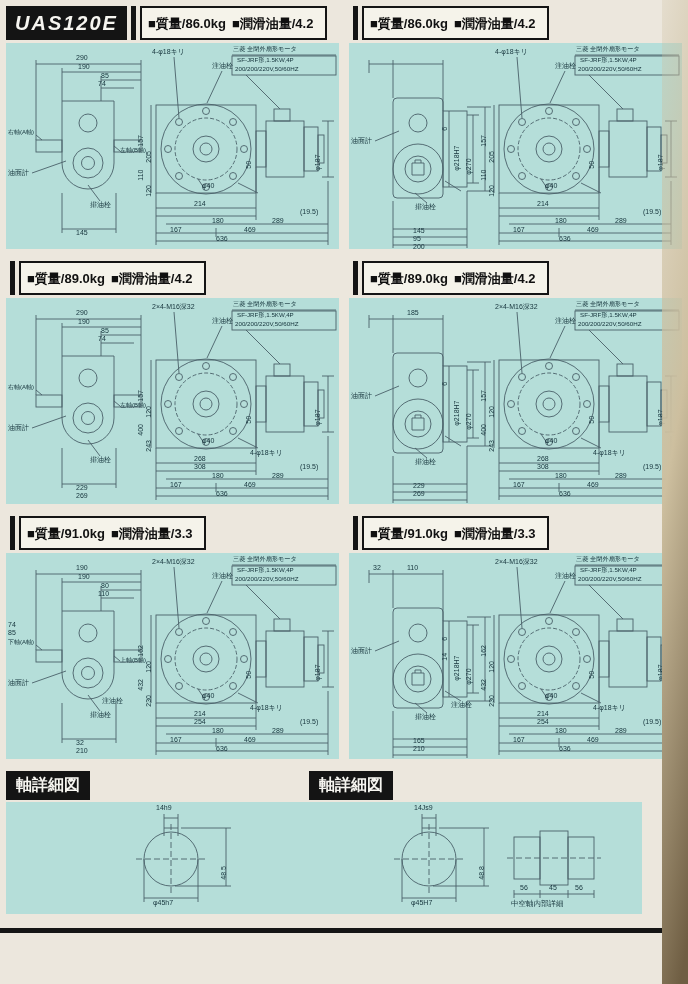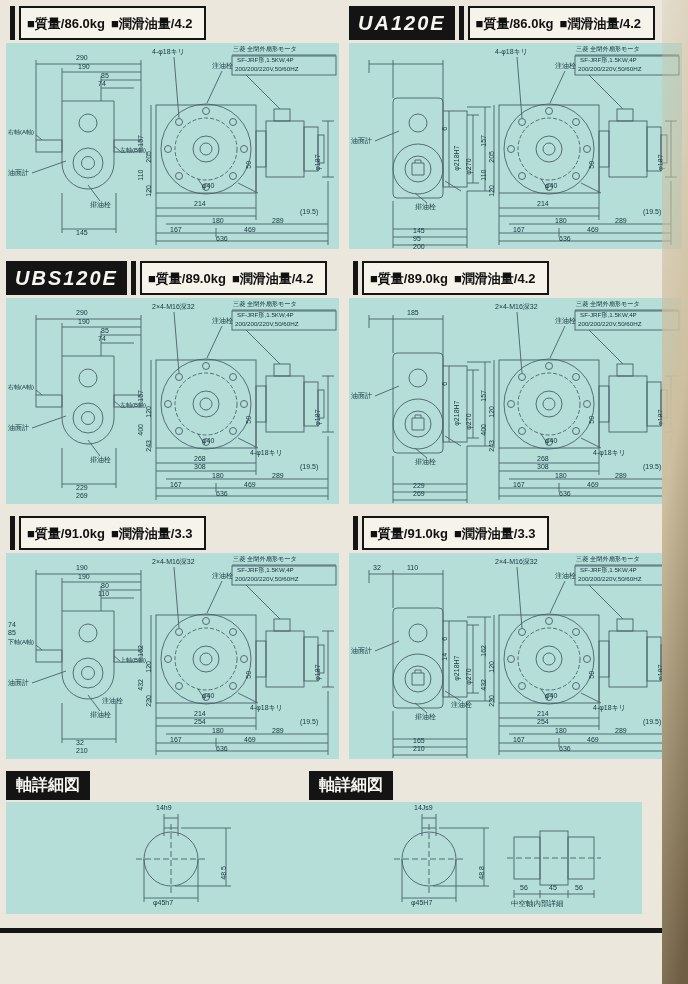--- a/index.html
+++ b/index.html
@@ -150,20 +150,21 @@
         <line x1="93" y1="96" x2="147" y2="96"></line>
     </g>
   </symbol>
 </svg>
 
 <div class="content">
 
   <div class="row">
     <div class="panel">
       <div class="panel-header">
+        <div class="model">UAS120E</div>
         <div class="sep"></div>
         <div class="spec"><span>■質量/86.0kg</span><span>■潤滑油量/4.2</span></div>
       </div>
       <div class="draw">
         <svg class="art" viewBox="0 0 333 206">
             <use href="#art-solid"></use>
           </svg>
         <span class="dl" style="left:70px;top:11px">290</span>
         <span class="dl" style="left:72px;top:20px">190</span>
         <span class="dl" style="left:95px;top:29px">85</span>
@@ -195,21 +196,20 @@
         <span class="dl" style="left:206px;top:174px">180</span>
         <span class="dl" style="left:266px;top:174px">289</span>
         <span class="dl" style="left:164px;top:183px">167</span>
         <span class="dl" style="left:238px;top:183px">469</span>
         <span class="dl" style="left:210px;top:192px">636</span>
         <span class="dl" style="left:294px;top:165px">(19.5)</span>
       </div>
     </div>
     <div class="panel">
       <div class="panel-header">
-        <div class="model">UA120E</div>
         <div class="sep"></div>
         <div class="spec"><span>■質量/86.0kg</span><span>■潤滑油量/4.2</span></div>
       </div>
       <div class="draw">
         <svg class="art" viewBox="0 0 333 206">
             <use href="#art-hollow"></use>
           </svg>
         <span class="dl" style="left:58px;top:11px"></span>
         <span class="dl" style="left:24px;top:11px"></span>
         <span class="dl" style="left:2px;top:94px">油面計</span>
@@ -243,21 +243,20 @@
         <span class="dl" style="left:238px;top:183px">469</span>
         <span class="dl" style="left:210px;top:192px">636</span>
         <span class="dl" style="left:294px;top:165px">(19.5)</span>
       </div>
     </div>
   </div>
 
   <div class="row">
     <div class="panel">
       <div class="panel-header">
-        <div class="model">UBS120E</div>
         <div class="sep"></div>
         <div class="spec"><span>■質量/89.0kg</span><span>■潤滑油量/4.2</span></div>
       </div>
       <div class="draw">
         <svg class="art" viewBox="0 0 333 206">
             <use href="#art-solid"></use>
           </svg>
         <span class="dl" style="left:70px;top:11px">290</span>
         <span class="dl" style="left:72px;top:20px">190</span>
         <span class="dl" style="left:95px;top:29px">85</span>

